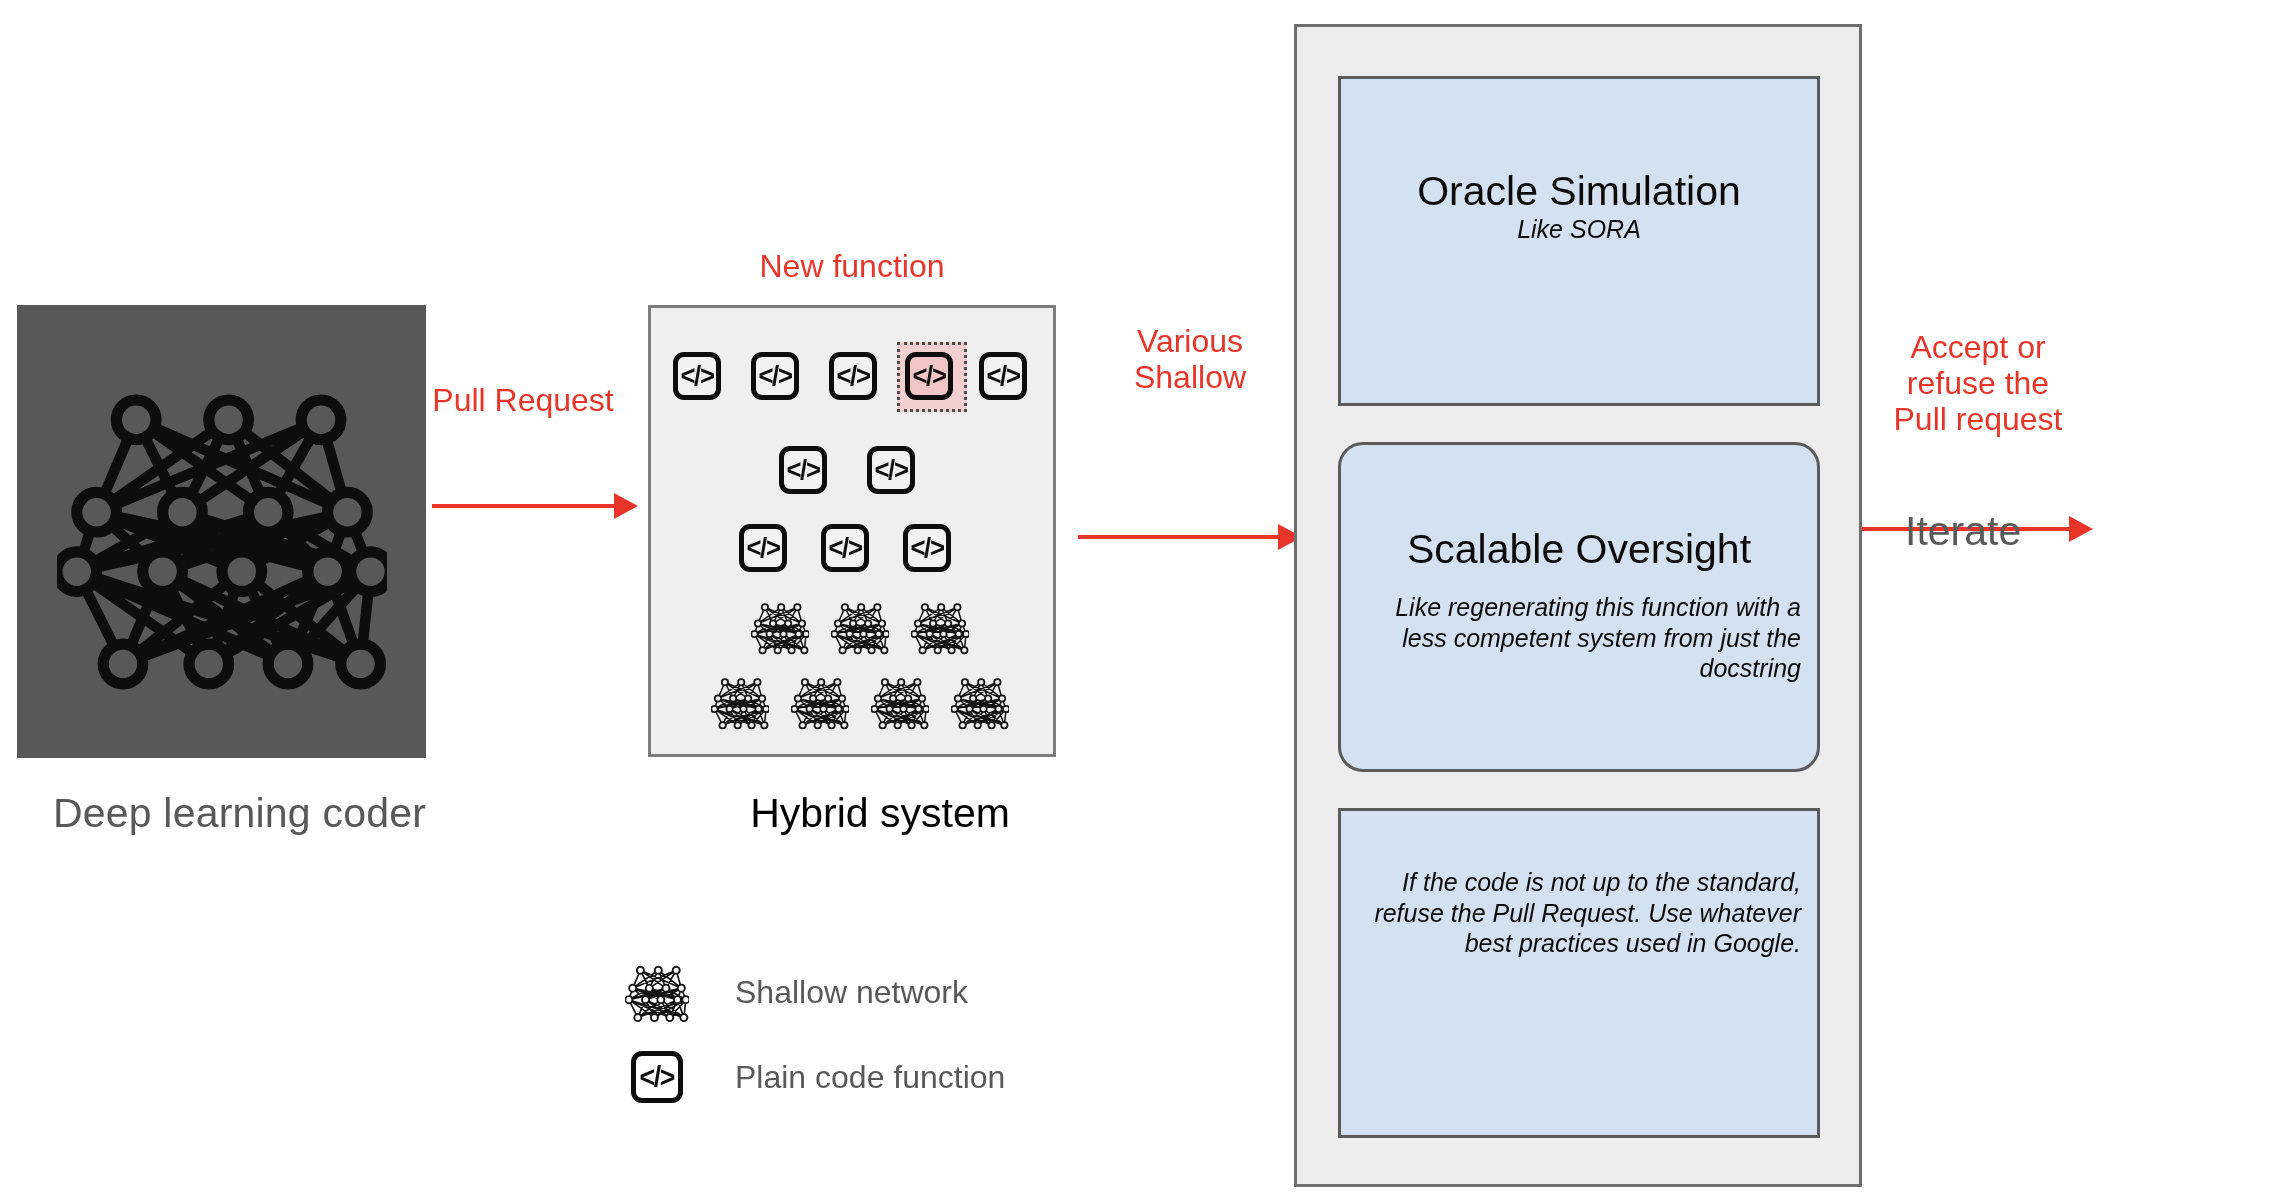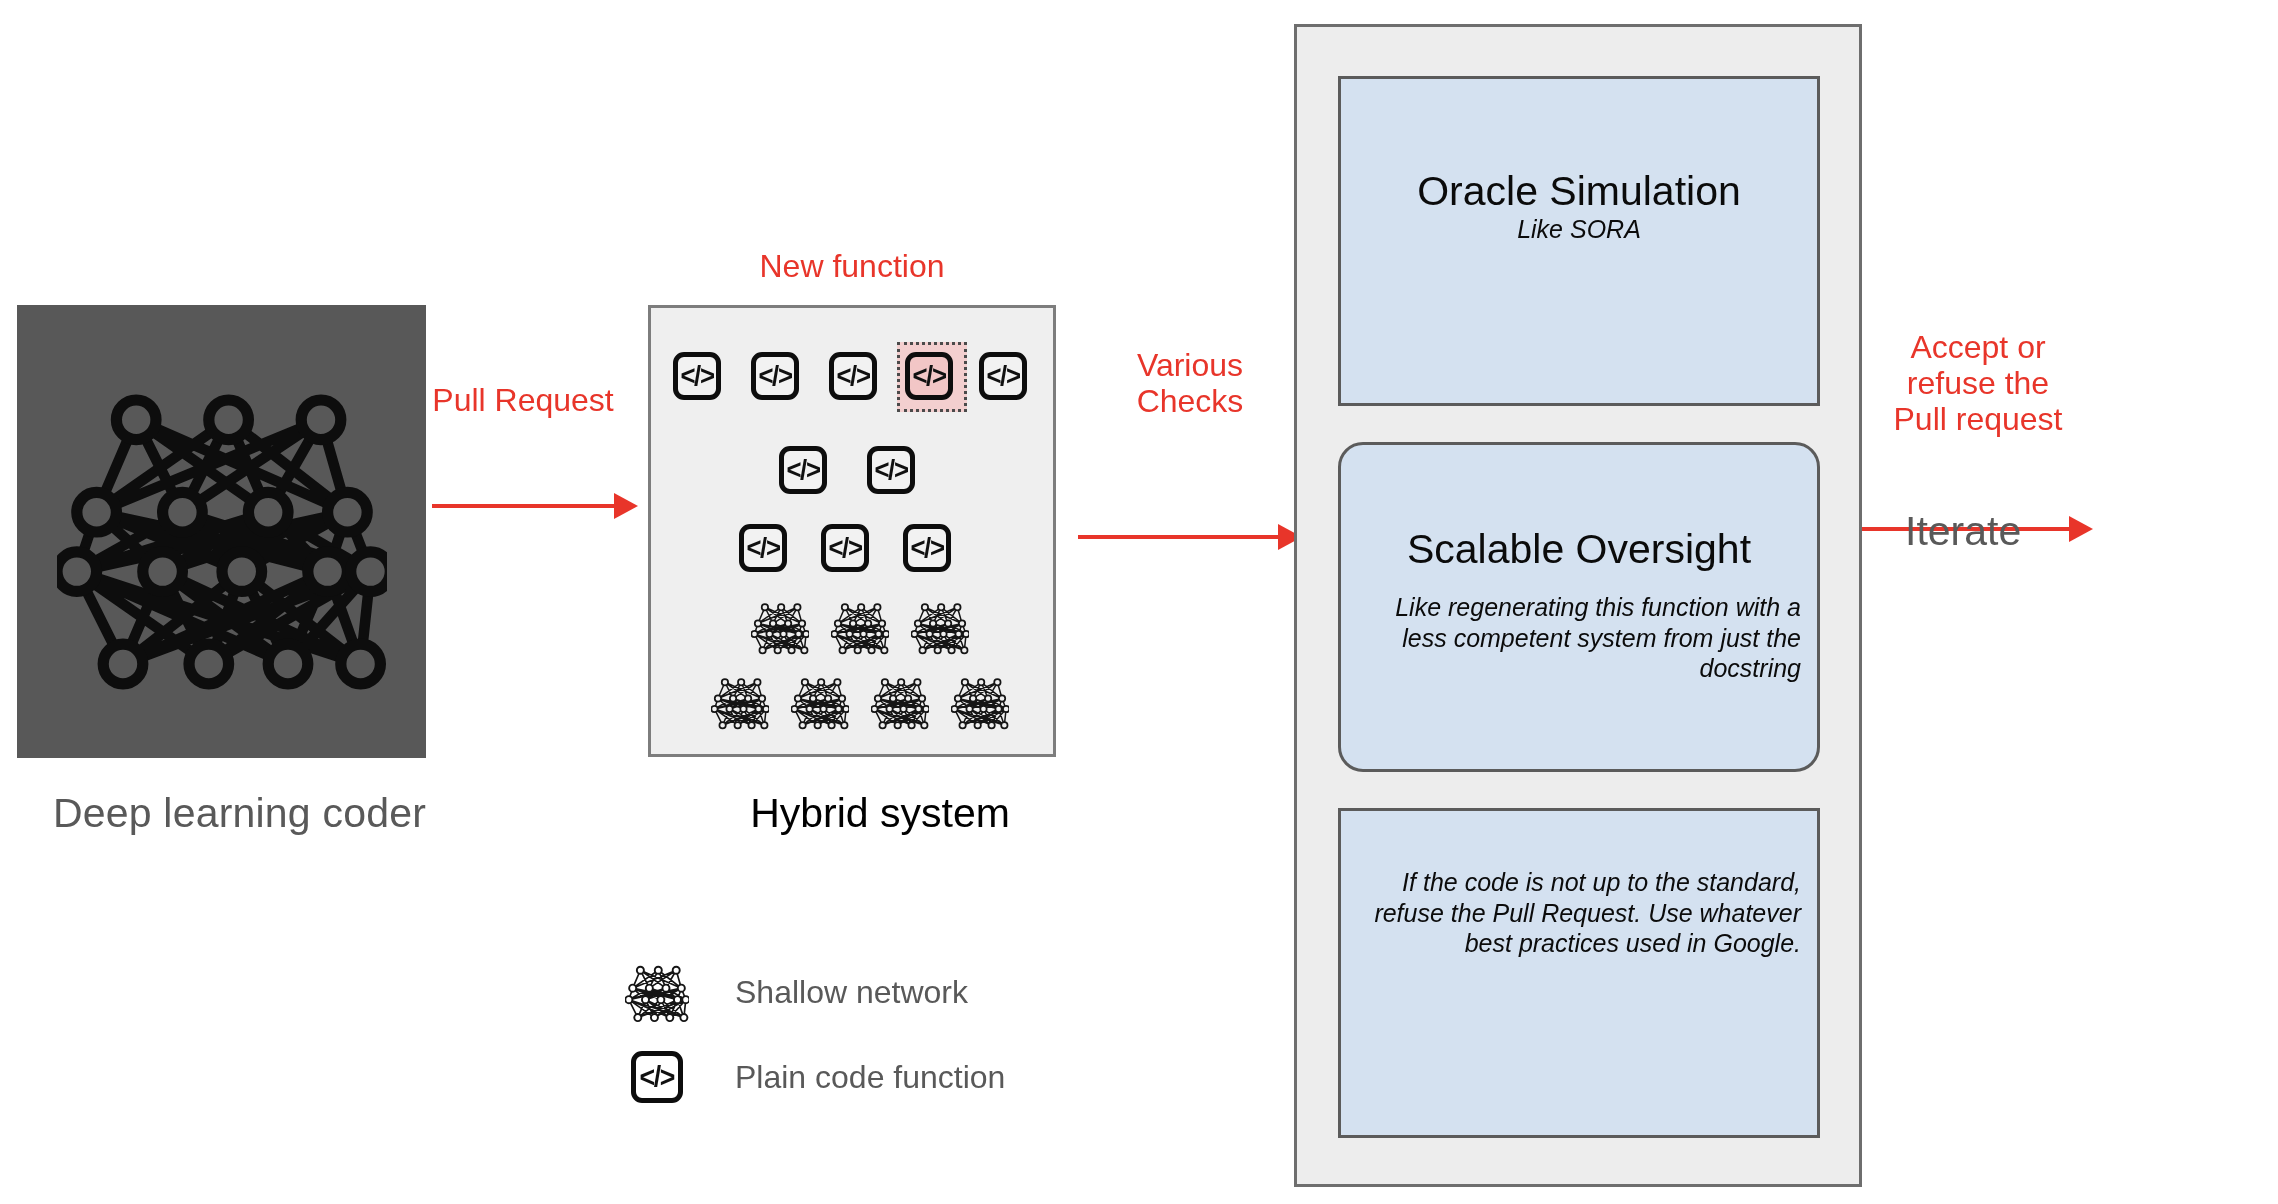--- a/index.html
+++ b/index.html
@@ -386,23 +386,23 @@
       <circle cx="20" cy="90" r="5.5"></circle>
         <circle cx="46" cy="90" r="5.5"></circle>
         <circle cx="70" cy="90" r="5.5"></circle>
         <circle cx="92" cy="90" r="5.5"></circle>
     </g>
   </svg>
 </div>
 
 <div class="abs" id="hybrid-caption">Hybrid system</div>
 
-<div class="abs arrow-label" style="left:1090px;top:348px;width:200px;text-align:center;">
+<div class="abs arrow-label" style="left:1090px;top:324px;width:200px;text-align:center;">
   <div>Various</div>
-  <div>Checks</div>
+  <div>Shallow</div>
 </div>
 <div class="arrow-line" style="left:1078px;top:535px;width:200px;"></div>
 <div class="arrow-head" style="left:1278px;top:524px;"></div>
 
 <div class="abs" id="checks-panel"></div>
 
 <div class="check-card" id="card-oracle">
   <div class="inner">
     <div class="card-title">Oracle Simulation</div>
     <div class="card-sub sub-center">Like SORA</div>

